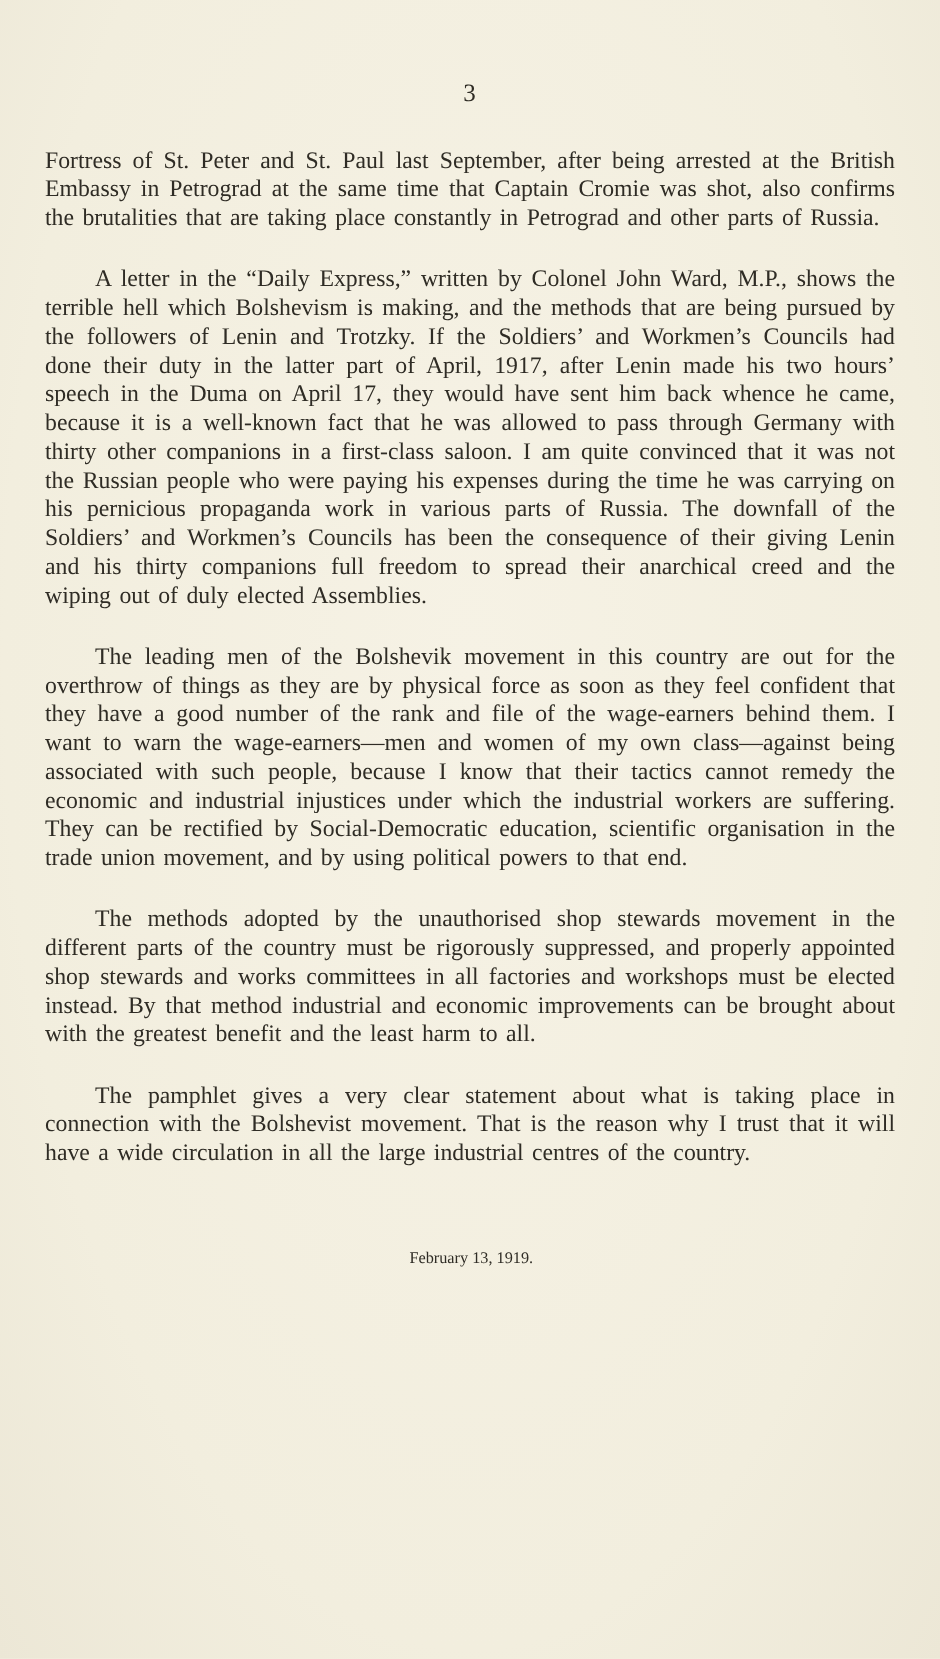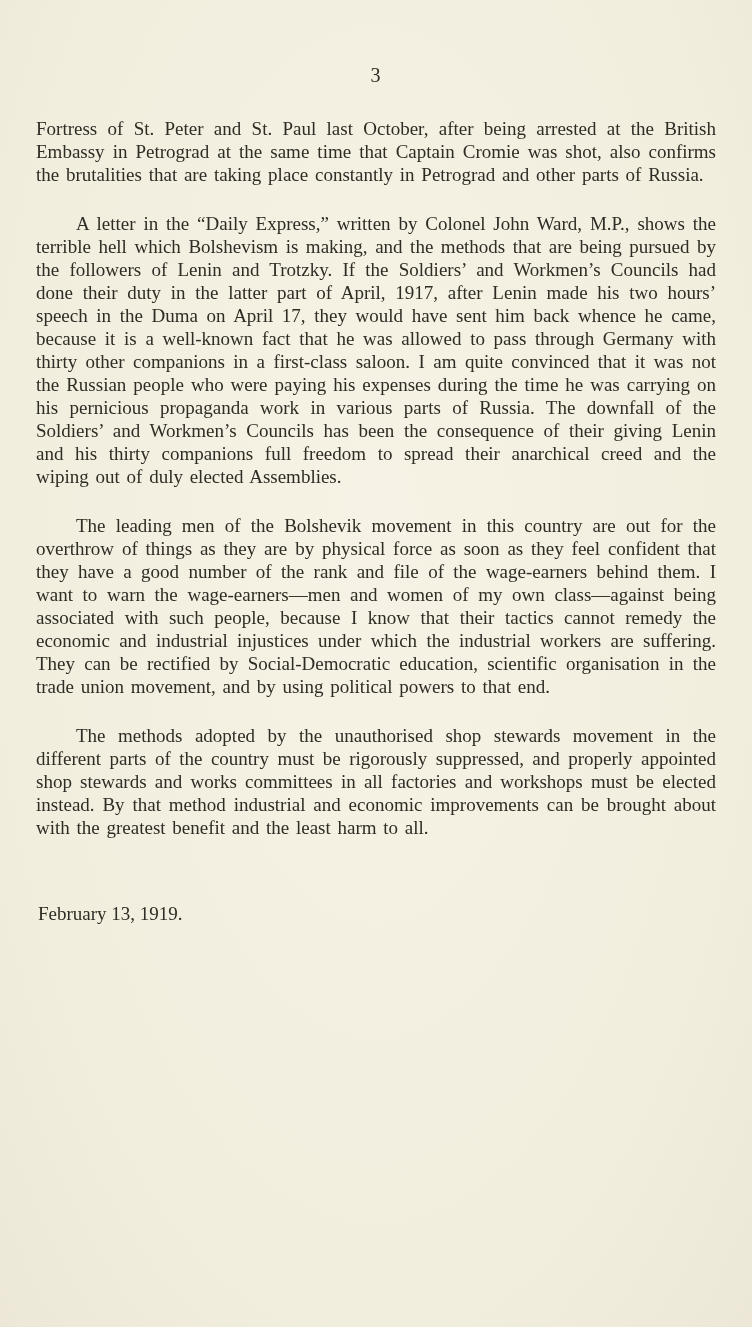--- a/index.html
+++ b/index.html
@@ -38,37 +38,39 @@
   }
   .signature {
     text-align: right;
     padding-right: 58px;
     font-size: 20px;
     letter-spacing: 1px;
     word-spacing: 10px;
     margin-top: 8px;
   }
   .date-line {
-    font-size: 19px;
+    font-size: 13px;
     margin-top: 64px;
     padding-left: 2px;
+    text-align: center;
   }
 </style>
 </head>
 <body>
 
 <div class="page">
 
   <div class="page-number">3</div>
 
-  <p class="para">Fortress of St. Peter and St. Paul last October, after being arrested at the British Embassy in Petrograd at the same time that Captain Cromie was shot, also confirms the brutalities that are taking place constantly in Petrograd and other parts of Russia.</p>
+  <p class="para">Fortress of St. Peter and St. Paul last September, after being arrested at the British Embassy in Petrograd at the same time that Captain Cromie was shot, also confirms the brutalities that are taking place constantly in Petrograd and other parts of Russia.</p>
 
   <p class="para indent">A letter in the “Daily Express,” written by Colonel John Ward, M.P., shows the terrible hell which Bolshevism is making, and the methods that are being pursued by the followers of Lenin and Trotzky.  If the Soldiers’ and Workmen’s Councils had done their duty in the latter part of April, 1917, after Lenin made his two hours’ speech in the Duma on April 17, they would have sent him back whence he came, because it is a well-known fact that he was allowed to pass through Germany with thirty other companions in a first-class saloon.  I am quite convinced that it was not the Russian people who were paying his expenses during the time he was carrying on his pernicious propaganda work in various parts of Russia.  The downfall of the Soldiers’ and Workmen’s Councils has been the consequence of their giving Lenin and his thirty companions full freedom to spread their anarchical creed and the wiping out of duly elected Assemblies.</p>
 
   <p class="para indent">The leading men of the Bolshevik movement in this country are out for the overthrow of things as they are by physical force as soon as they feel confident that they have a good number of the rank and file of the wage-earners behind them.  I want to warn the wage-earners—men and women of my own class—against being associated with such people, because I know that their tactics cannot remedy the economic and industrial injustices under which the industrial workers are suffering.  They can be rectified by Social-Democratic education, scientific organisation in the trade union movement, and by using political powers to that end.</p>
 
   <p class="para indent">The methods adopted by the unauthorised shop stewards movement in the different parts of the country must be rigorously suppressed, and properly appointed shop stewards and works committees in all factories and workshops must be elected instead.  By that method industrial and economic improvements can be brought about with the greatest benefit and the least harm to all.</p>
 
+  <p class="para indent">The pamphlet gives a very clear statement about what is taking place in connection with the Bolshevist movement.  That is the reason why I trust that it will have a wide circulation in all the large industrial centres of the country.</p>
 
 
   <div class="date-line">February 13, 1919.</div>
 
 </div>
 
 </body></html>

